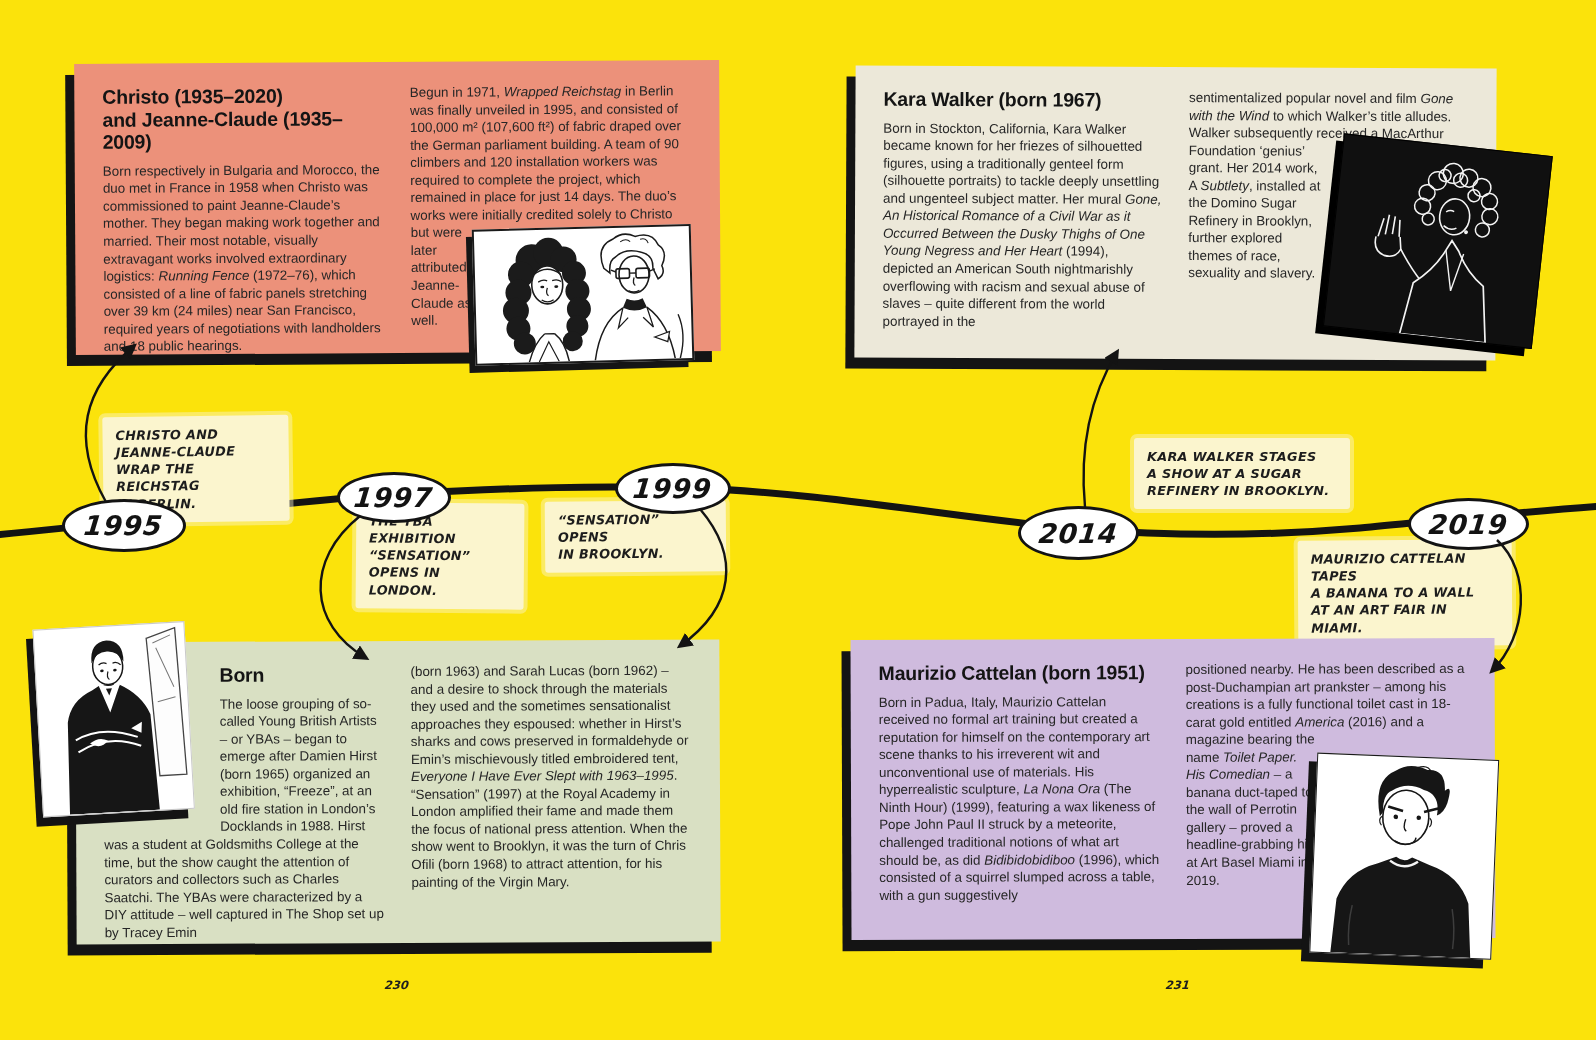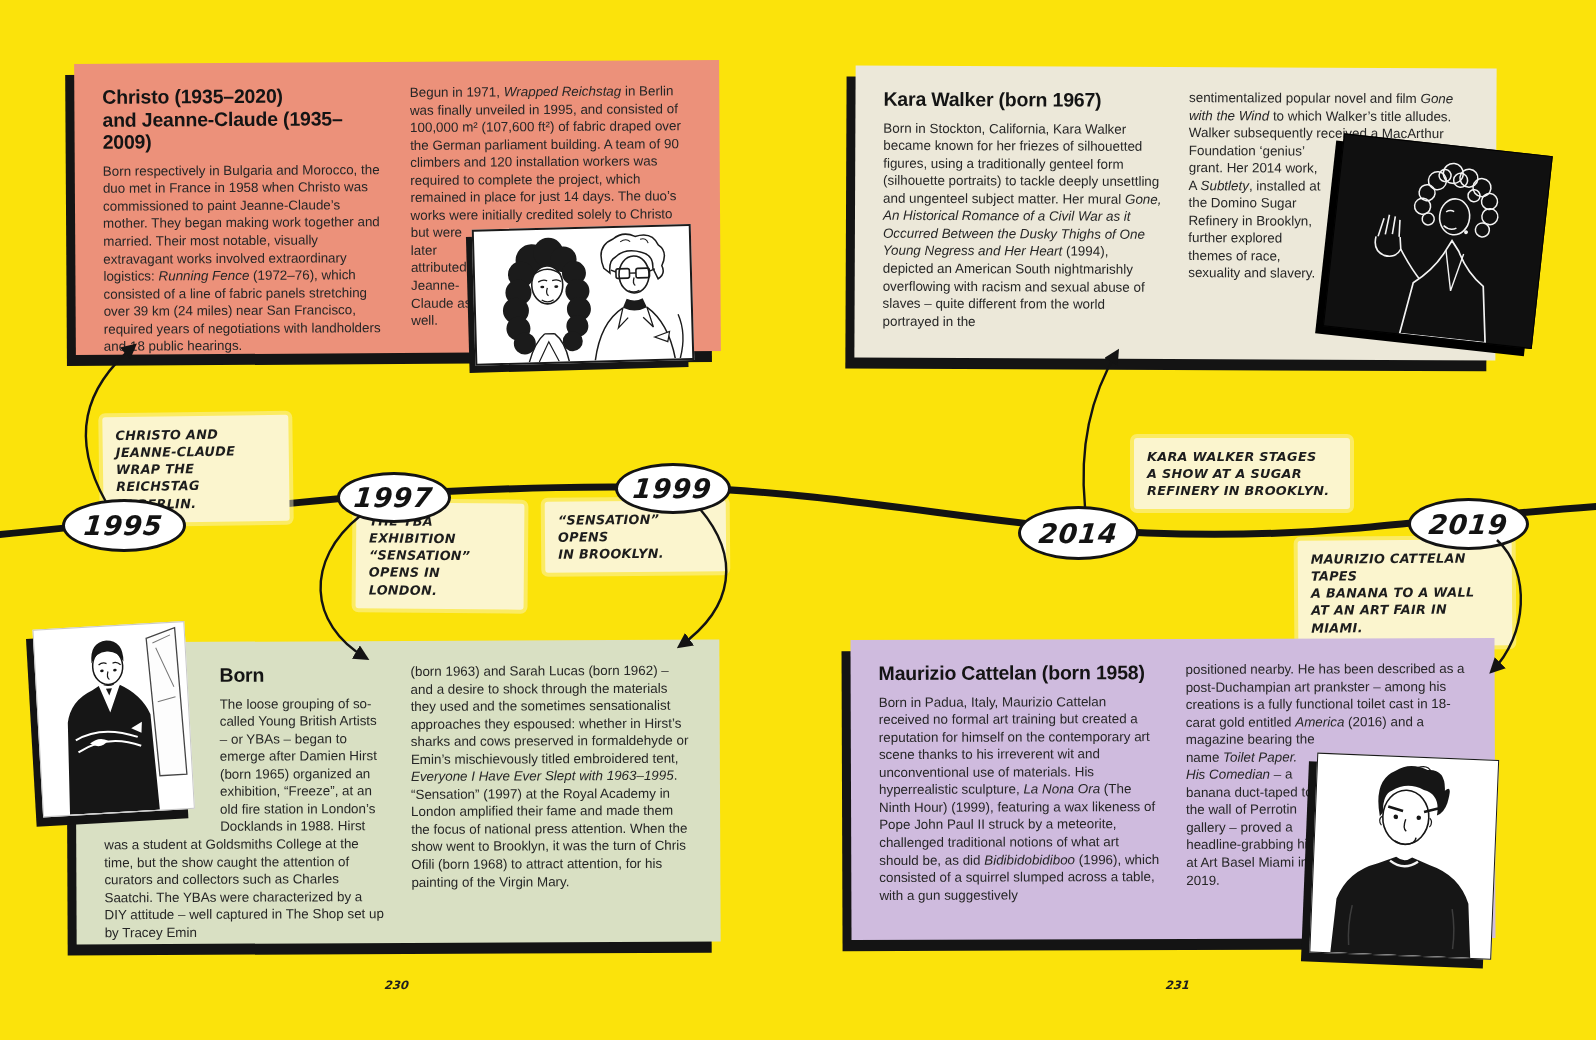--- a/index.html
+++ b/index.html
@@ -238,21 +238,21 @@
         <path d="M36 112 Q62 98 98 112 M38 124 Q68 107 101 121" fill="none" stroke="#fff" stroke-width="2"></path>
         <path d="M50 116 q9 -7 18 -2 q-7 9 -18 2 Z" fill="#fff"></path>
         <path d="M92 103 l11 -6 l-1 11 Z" fill="#fff"></path>
       </svg>
     </div>
   </section>
 
   <section class="card card-cattelan">
     <div class="cols">
       <div class="col">
-        <h2>Maurizio Cattelan (born 1958)</h2>
+        <h2>Maurizio Cattelan (born 1951)</h2>
         <div class="rich"><span>Born in Padua, Italy, Maurizio Cattelan received no formal art training but created a reputation for himself on the contemporary art scene thanks to his irreverent wit and unconventional use of materials. His hyperrealistic sculpture, </span><span class="it">La Nona Ora</span><span> (The Ninth Hour) (1999), featuring a wax likeness of Pope John Paul II struck by a meteorite, challenged traditional notions of what art should be, as did </span><span class="it">Bidibidobidiboo</span><span> (1996), which consisted of a squirrel slumped across a table, with a gun suggestively</span></div>
       </div>
       <div class="col">
         <div class="rich"><span>positioned nearby. He has been described as a post-Duchampian art prankster – among his creations is a fully functional toilet cast in 18-carat gold entitled </span><span class="it">America</span><span> (2016) and </span><span class="sp-right" style="display: block; width: 140px; height: 205px;"></span><span>a magazine bearing the name </span><span class="it">Toilet Paper. His Comedian</span><span> – a banana duct-taped to the wall of Perrotin gallery – proved a headline-grabbing hit at Art Basel Miami in 2019.</span></div>
       </div>
     </div>
     <div class="ill ill-cattelan">
       <svg viewBox="0 0 180 198" width="100%" height="100%">
         <ellipse cx="90" cy="60" rx="23" ry="27" fill="#fff" stroke="#161616" stroke-width="1.6"></ellipse>
         <path d="M64 60 Q56 24 78 14 Q92 4 110 12 Q128 10 128 32 Q136 24 131 44 Q128 54 121 57 Q124 36 107 32 Q90 24 75 34 Q66 38 67 56 Z" fill="#161616"></path>

